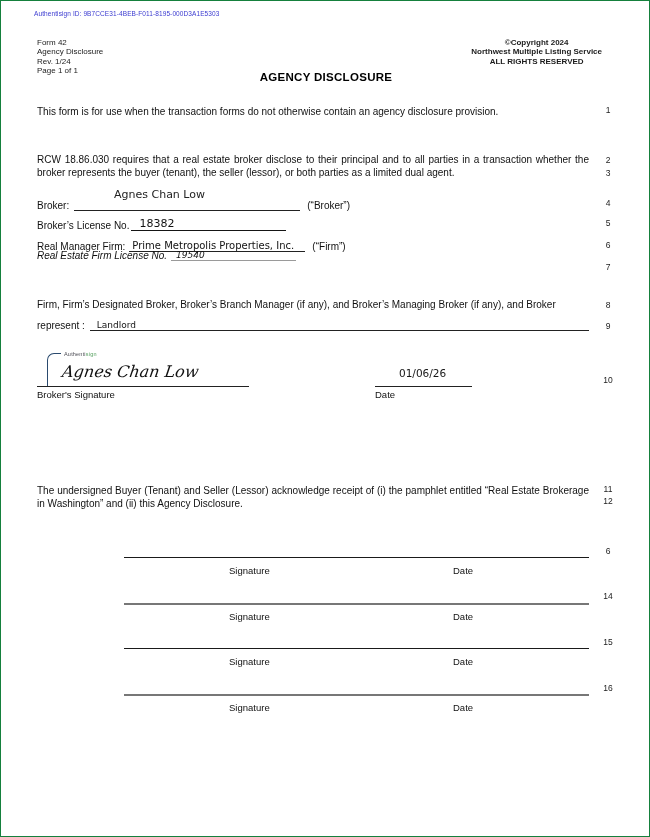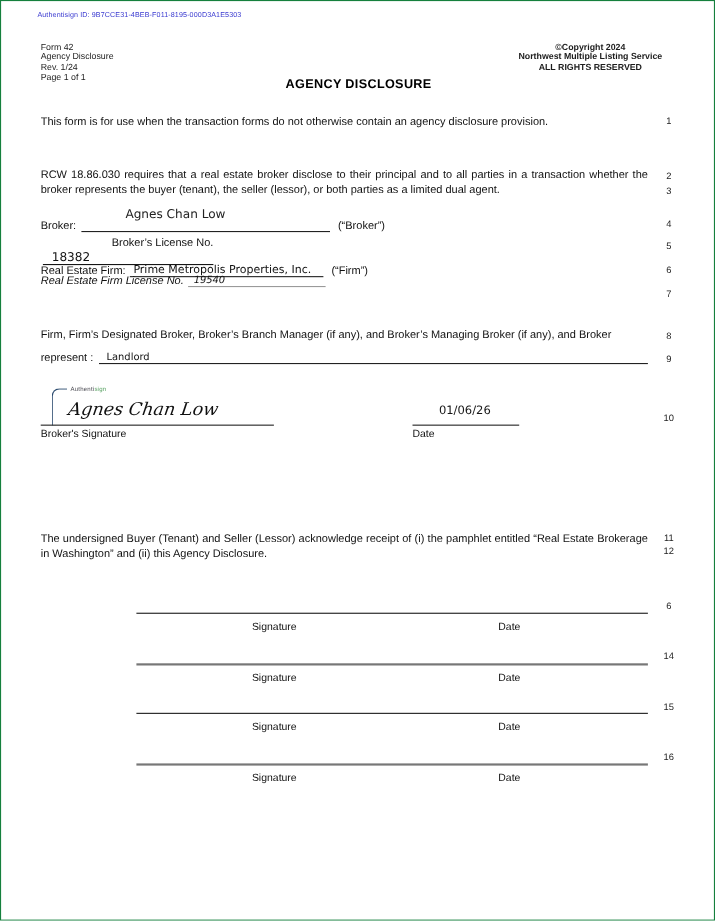--- a/index.html
+++ b/index.html
@@ -26,21 +26,21 @@
 
   .frow { left:36px; display:flex; align-items:flex-end; font-size:10px; color:#111; }
   .flabel { white-space:nowrap; }
   .fsuffix { margin-left:7px; white-space:nowrap; }
   .fill { display:inline-block; border-bottom:1px solid #222; }
   .fval { font-family:"DejaVu Sans", sans-serif; white-space:nowrap; }
 
   .row-broker  { top:195px; height:15px; }
   .row-broker .fill { width:226px; margin-left:5px; }
 
-  .row-license { top:215px; height:15px;flex-direction:column; }
+  .row-license { top:215px; height:15px; }
   .row-license .fill { width:155px; margin-left:2px; border-bottom:1.5px solid #151515; }
   .row-license .fval { font-size:11px; padding-left:8px; }
 
   .row-firm { top:237px; height:14px; }
   .row-firm .fill { width:176px; margin-left:4px; }
   .row-firm .fval { font-size:10px; padding-left:3px; }
 
   .row-firmlic { top:246px; height:14px;font-style:italic; }
   .row-firmlic .fill { width:125px; margin-left:4px; border-bottom:1px solid #9a9a9a; }
   .row-firmlic .fval { font-size:9px; padding-left:5px; }
@@ -111,21 +111,21 @@
     <span class="fsuffix">(“Broker”)</span>
   </div>
   <div class="abs broker-name">Agnes Chan Low</div>
 
   <div class="abs frow row-license">
     <span class="flabel">Broker’s License No.</span>
     <span class="fill"><span class="fval">18382</span></span>
   </div>
 
   <div class="abs frow row-firm">
-    <span class="flabel">Real Estate Firm:</span>
+    <span class="flabel">Real Manager Firm:</span>
     <span class="fill"><span class="fval">Prime Metropolis Properties, Inc.</span></span>
     <span class="fsuffix">(“Firm”)</span>
   </div>
 
   <div class="abs frow row-firmlic">
     <span class="flabel">Real Estate Firm License No.</span>
     <span class="fill"><span class="fval">19540</span></span>
   </div>
 
   <div class="abs frow row-represent">

